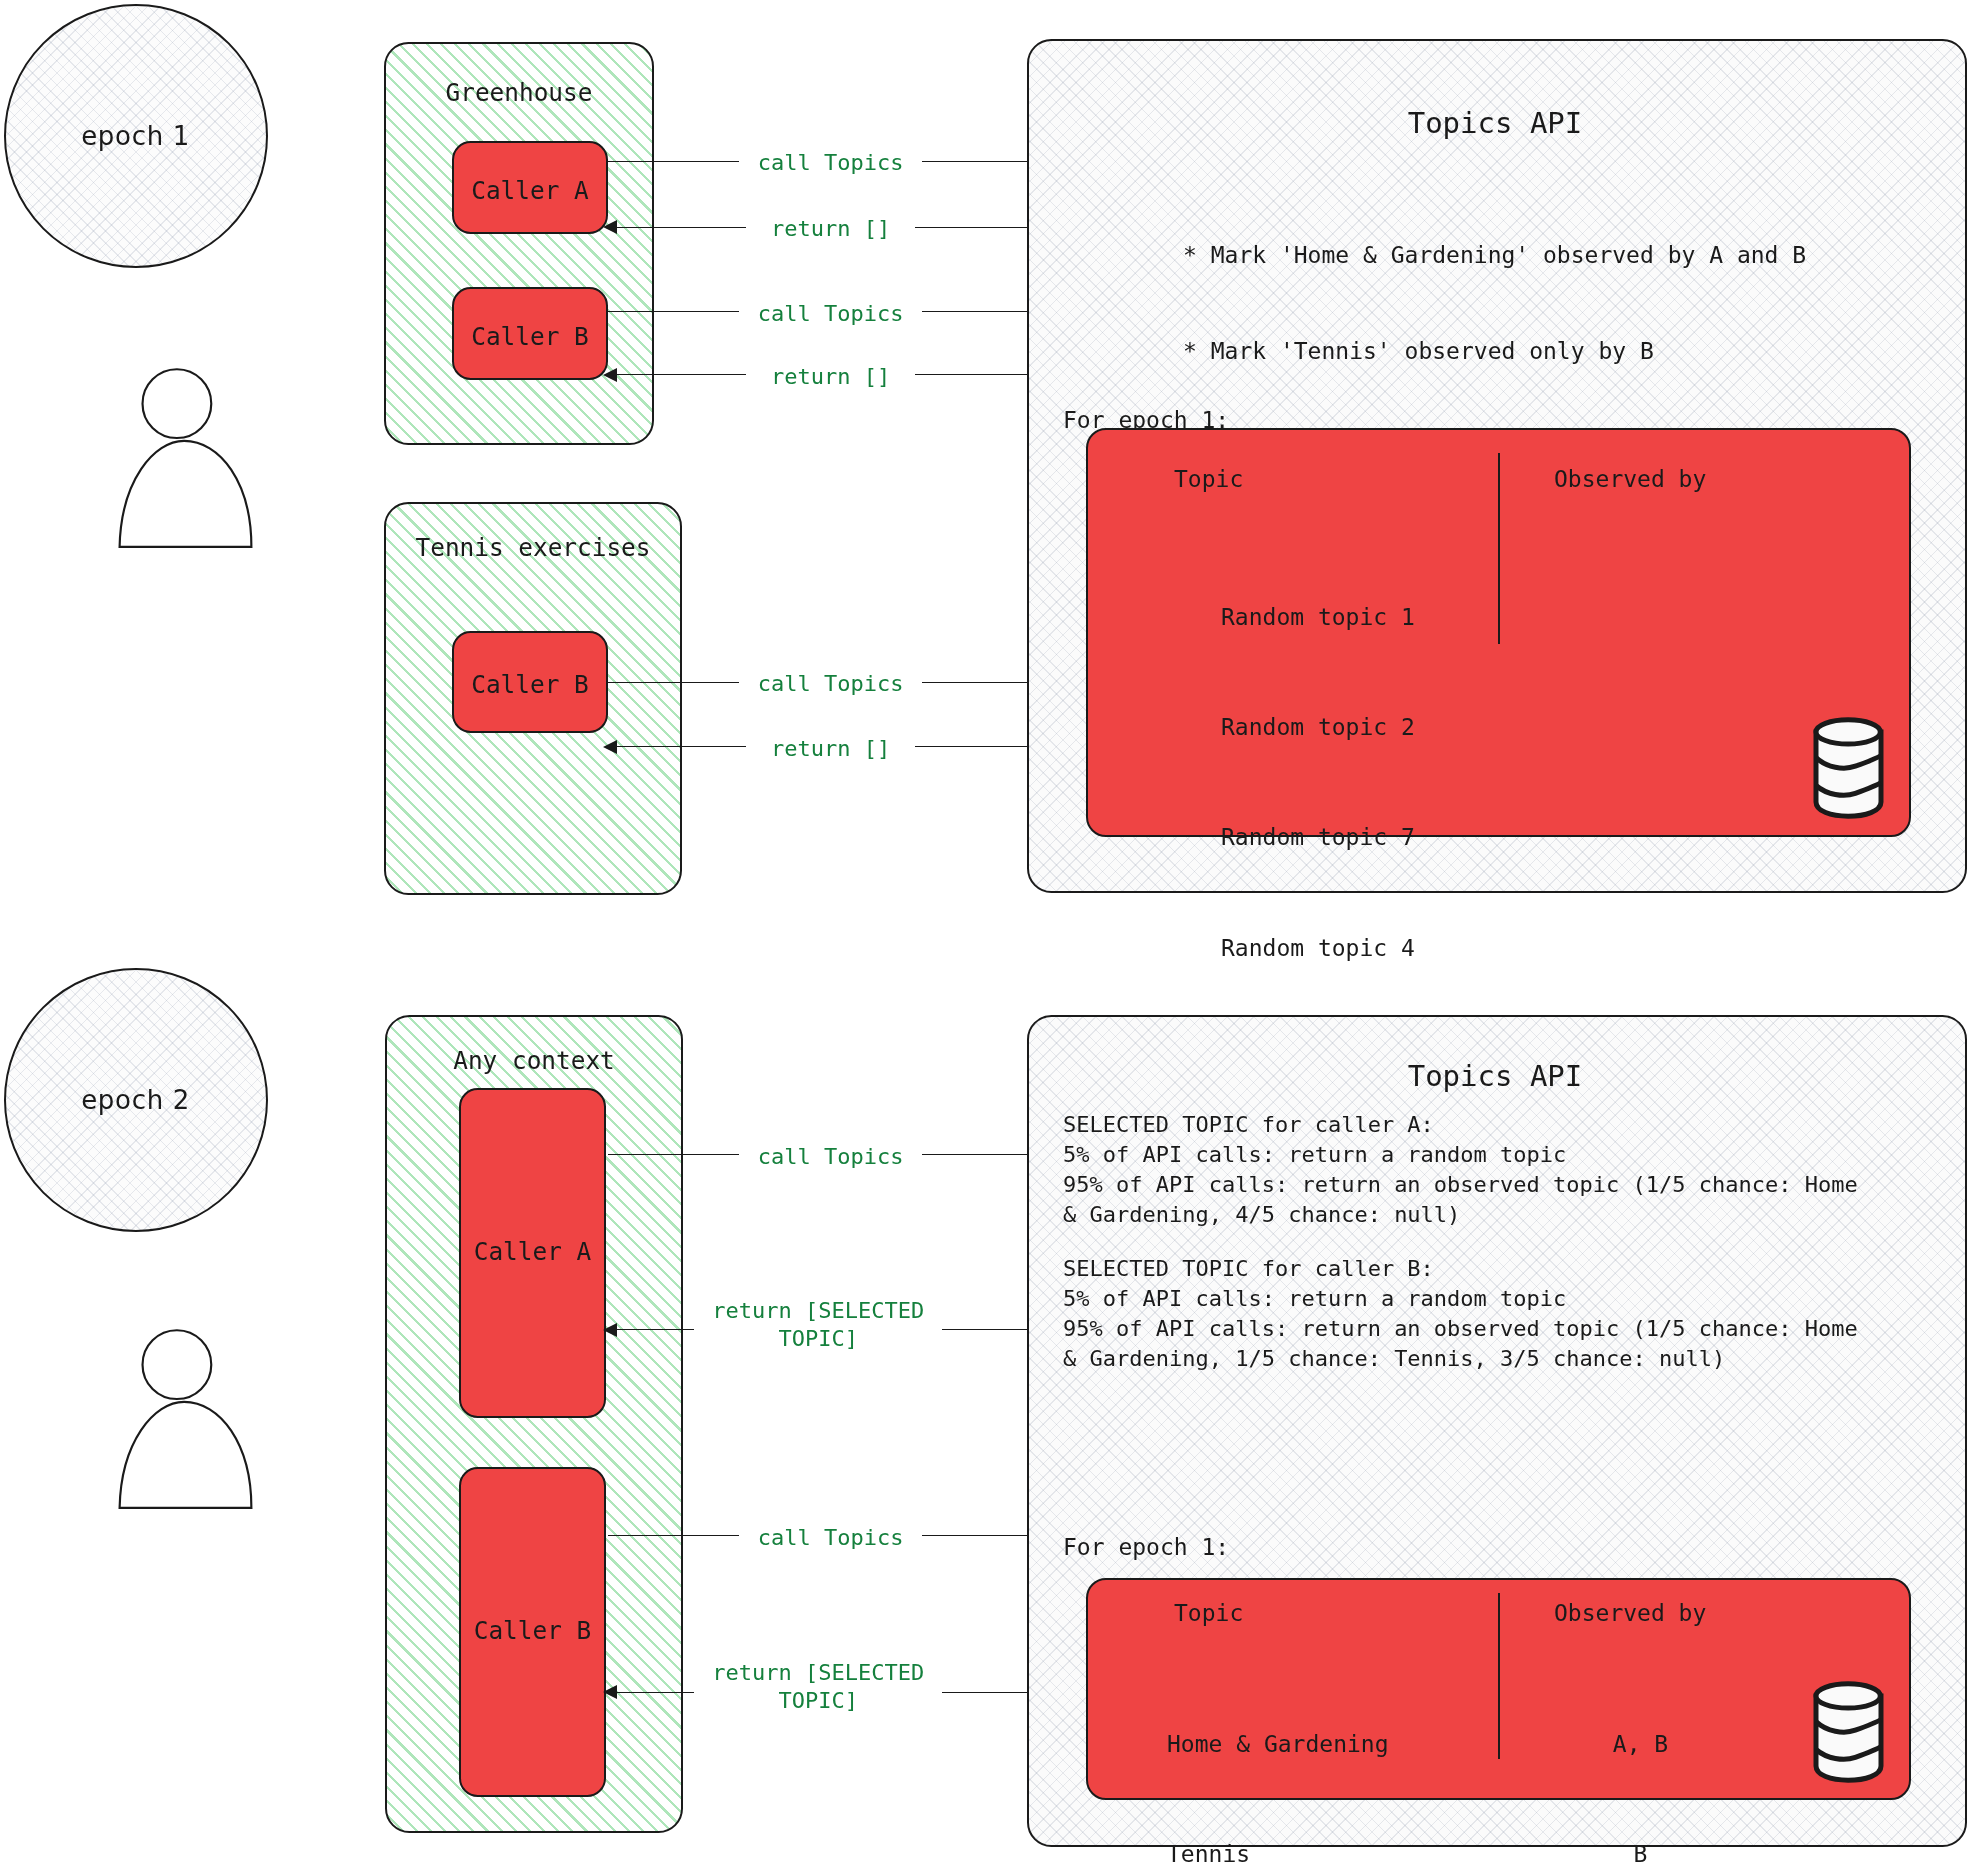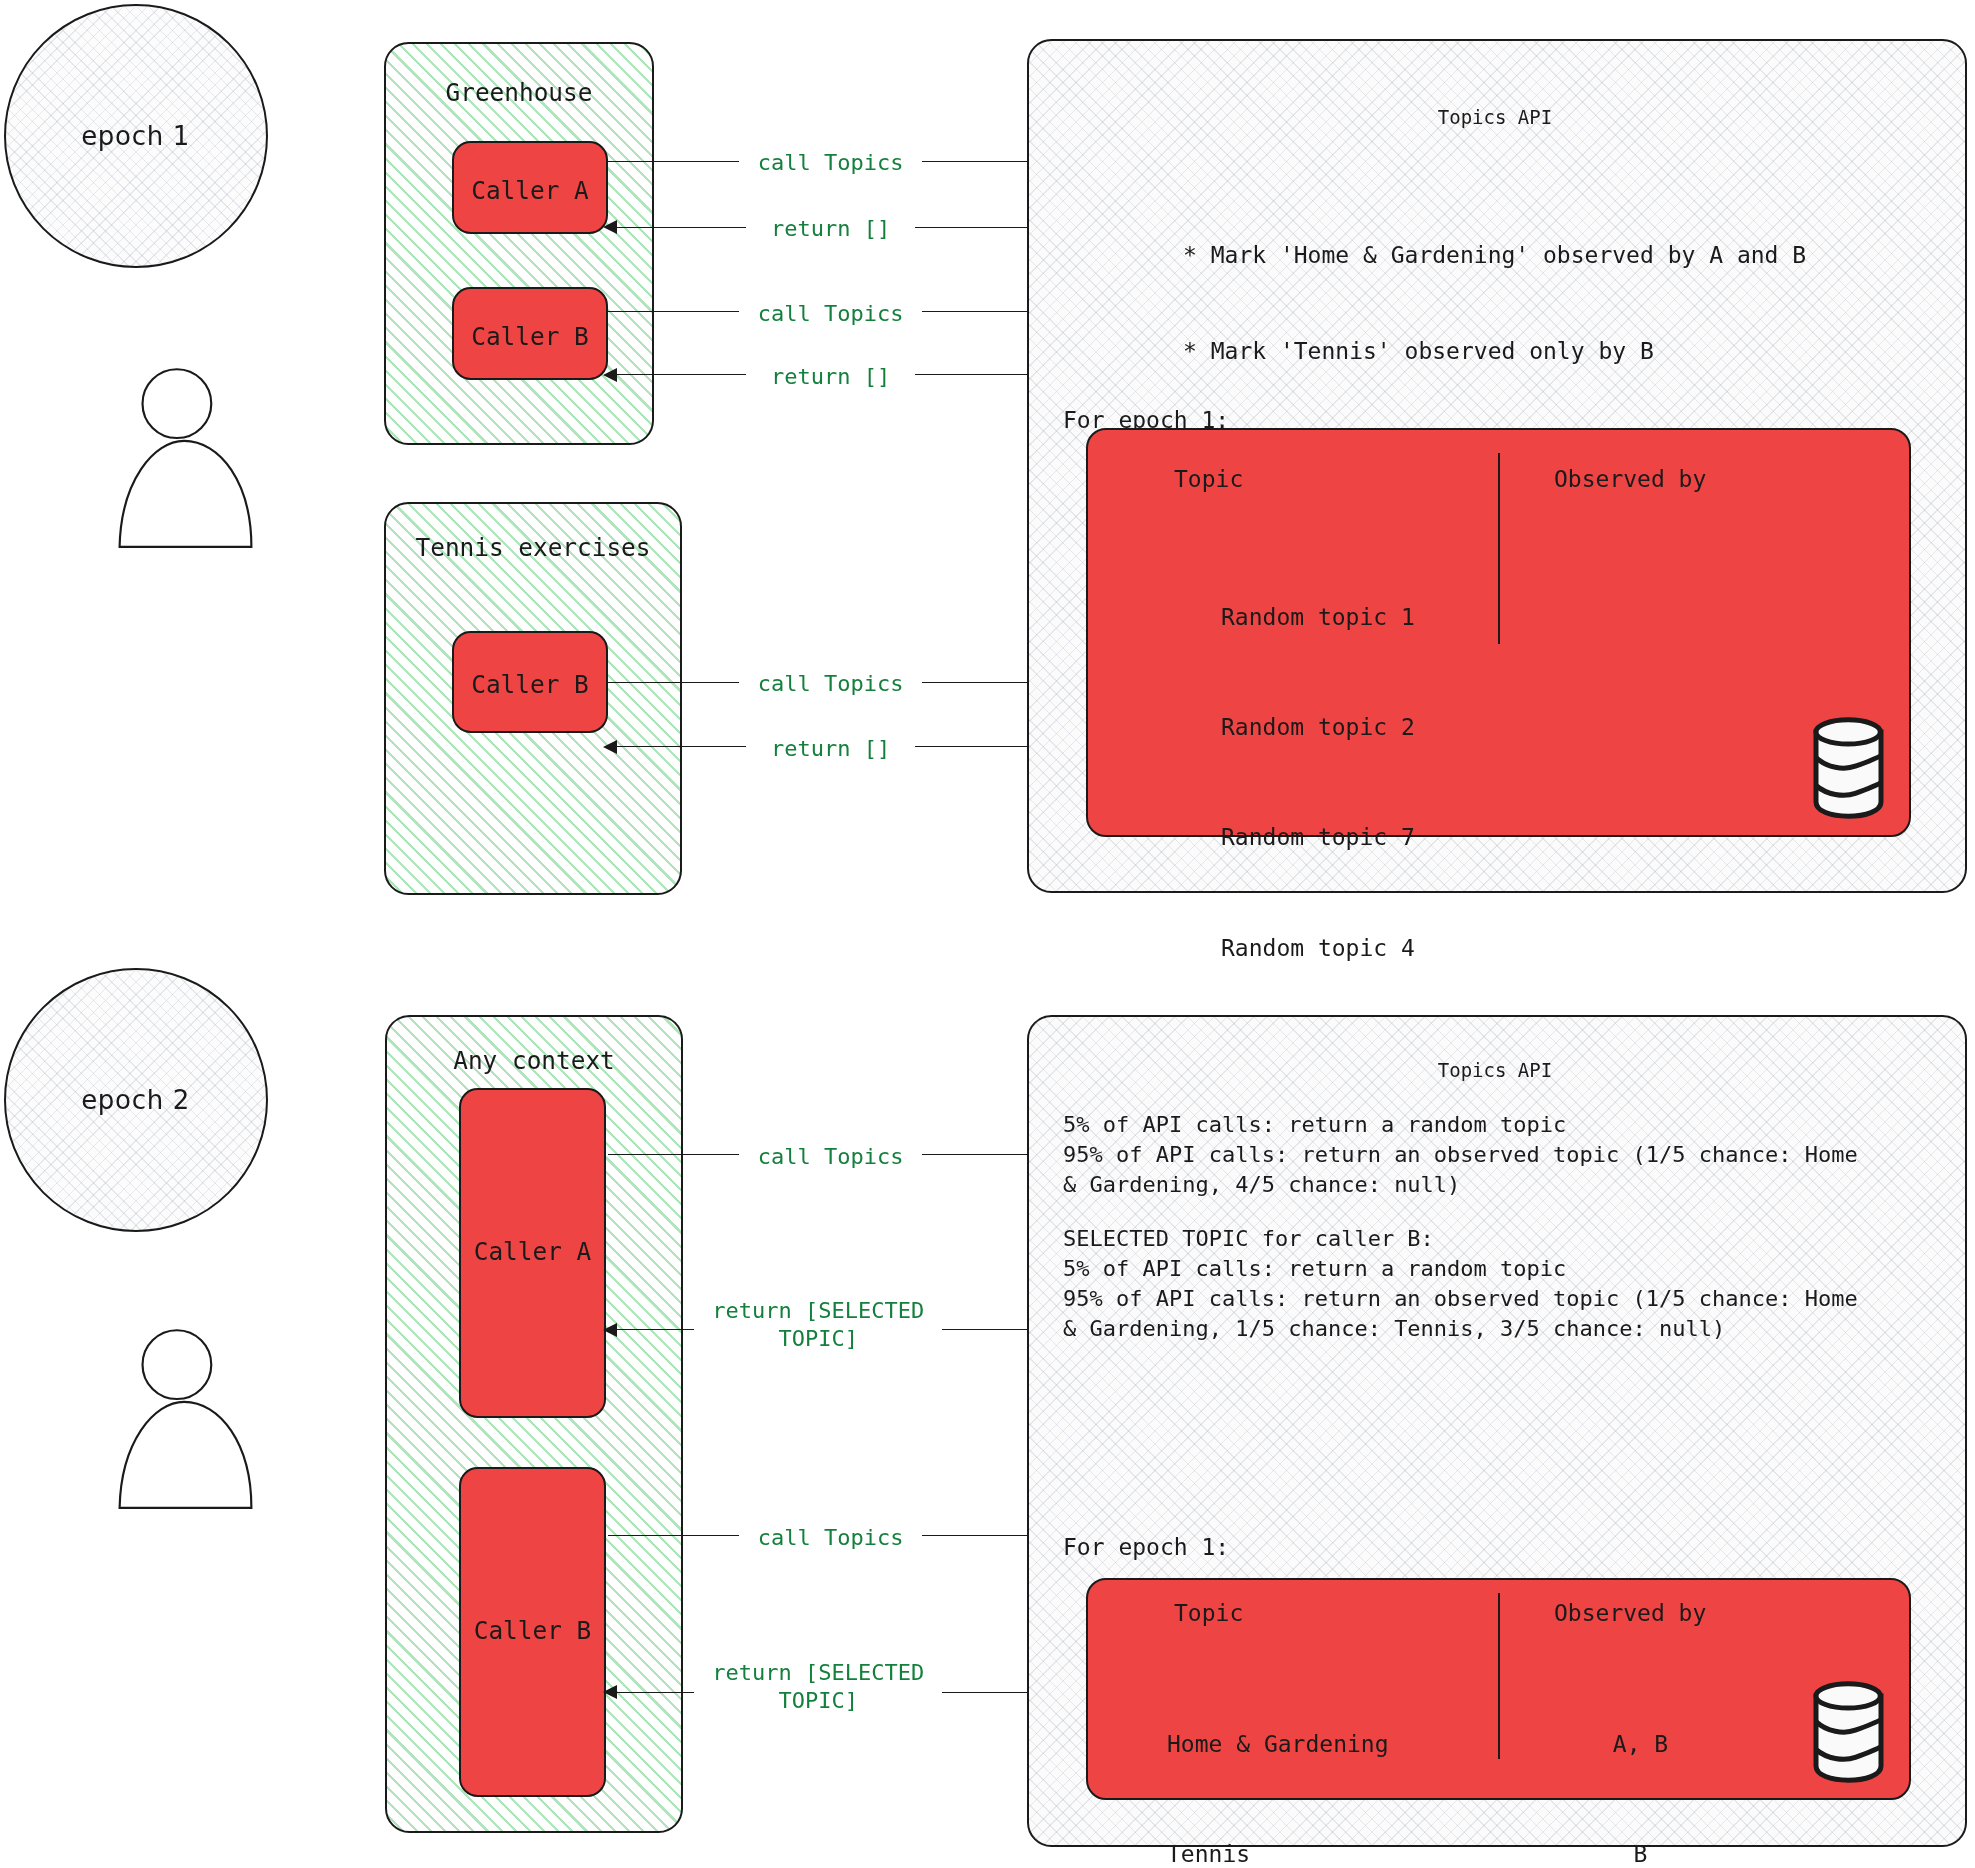--- a/index.html
+++ b/index.html
@@ -73,21 +73,21 @@
     left: 0; right: 0;
     text-align: center;
     font-size: 24.4px;
     color: #1a1a1a;
     font-family: "DejaVu Sans Mono", monospace;
   }
   .api-title {
     position: absolute;
     left: 0; right: 4px;
     text-align: center;
-    font-size: 19px;
+    font-size: 29px;
     color: #1a1a1a;
     font-family: "DejaVu Sans Mono", monospace;
   }
   .api-bullets {
     position: absolute;
     font-size: 23px;
     line-height: 1.38;
     color: #1a1a1a;
     font-family: "DejaVu Sans Mono", monospace;
     white-space: pre;
@@ -298,20 +298,21 @@
   <div class="arrow-line" style="left:617px; top:1692px; width:428px;"></div>
   <div class="arrow-head-l" style="left:603px; top:1685px;"></div>
   <div class="arrow-label" style="left:694px; top:1659px; width:237px;">return [SELECTED
 TOPIC]</div>
 
   <div class="rough-box api-box" style="left:1027px; top:1015px; width:940px; height:832px;">
 
     <div class="api-title" style="top:42px;">Topics API</div>
 
     <div class="api-para" style="left:34px; top:93px; width:872px;">
+      <p>SELECTED TOPIC for caller A:</p>
       <p>5% of API calls: return a random topic</p>
       <p>95% of API calls: return an observed topic (1/5 chance: Home</p>
       <p>&amp; Gardening, 4/5 chance: null)</p>
       <div class="gap"></div>
       <p>SELECTED TOPIC for caller B:</p>
       <p>5% of API calls: return a random topic</p>
       <p>95% of API calls: return an observed topic (1/5 chance: Home</p>
       <p>&amp; Gardening, 1/5 chance: Tennis,  3/5 chance: null)</p>
     </div>
 

